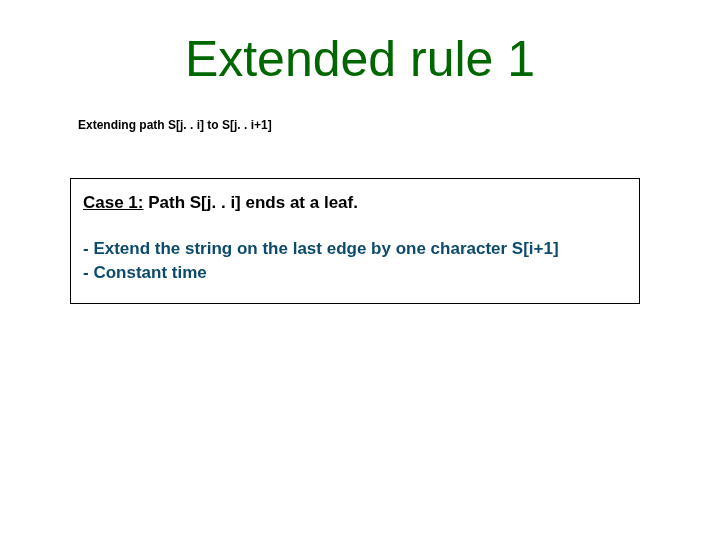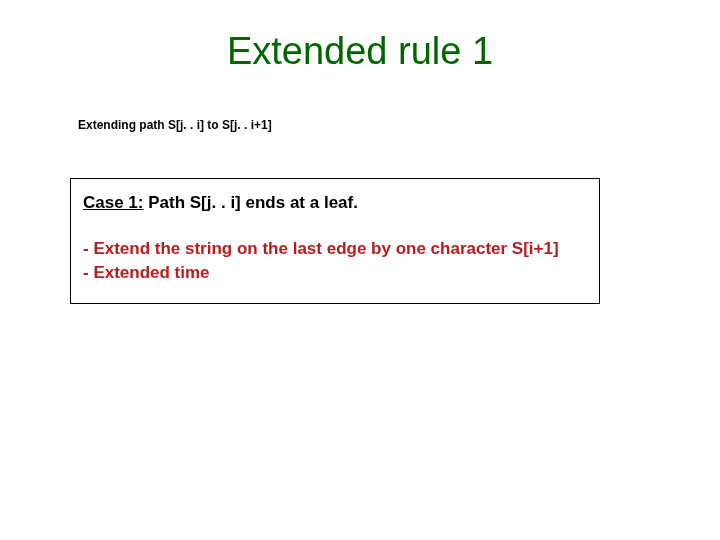--- a/index.html
+++ b/index.html
@@ -16,67 +16,67 @@
     width: 720px;
     height: 540px;
     box-sizing: border-box;
   }
   .title {
     position: absolute;
     top: 30px;
     left: 0;
     width: 100%;
     text-align: center;
-    font-size: 38px;
+    font-size: 50px;
     font-weight: 400;
     color: #006600;
   }
   .subhead {
     position: absolute;
     top: 118px;
     left: 78px;
     font-size: 12px;
     font-weight: bold;
     color: #000000;
   }
   .box {
     position: absolute;
     top: 178px;
     left: 70px;
-    width: 530px;
+    width: 570px;
     border: 1px solid #000000;
     padding: 14px 0 18px 12px;
     box-sizing: border-box;
   }
   .case-line {
     font-size: 17px;
     font-weight: bold;
     color: #000000;
     margin-bottom: 24px;
   }
   .case-label {
     text-decoration: underline;
   }
   .bullet {
     font-size: 17px;
     font-weight: bold;
-    color: #b91c1c;
+    color: #0c4a6e;
     line-height: 1.4;
   }
 </style>
 </head>
 <body>
 
 <div class="slide">
 
   <div class="title">Extended rule 1</div>
 
   <div class="subhead">Extending path S[j. . i] to S[j. . i+1]</div>
 
   <div class="box">
     <div class="case-line">
       <span class="case-label">Case 1:</span><span> Path S[j. . i] ends at a leaf.</span>
     </div>
     <div class="bullet">- Extend the string on the last edge by one character S[i+1]</div>
-    <div class="bullet">- Extended time</div>
+    <div class="bullet">- Constant time</div>
   </div>
 
 </div>
 
 </body></html>

